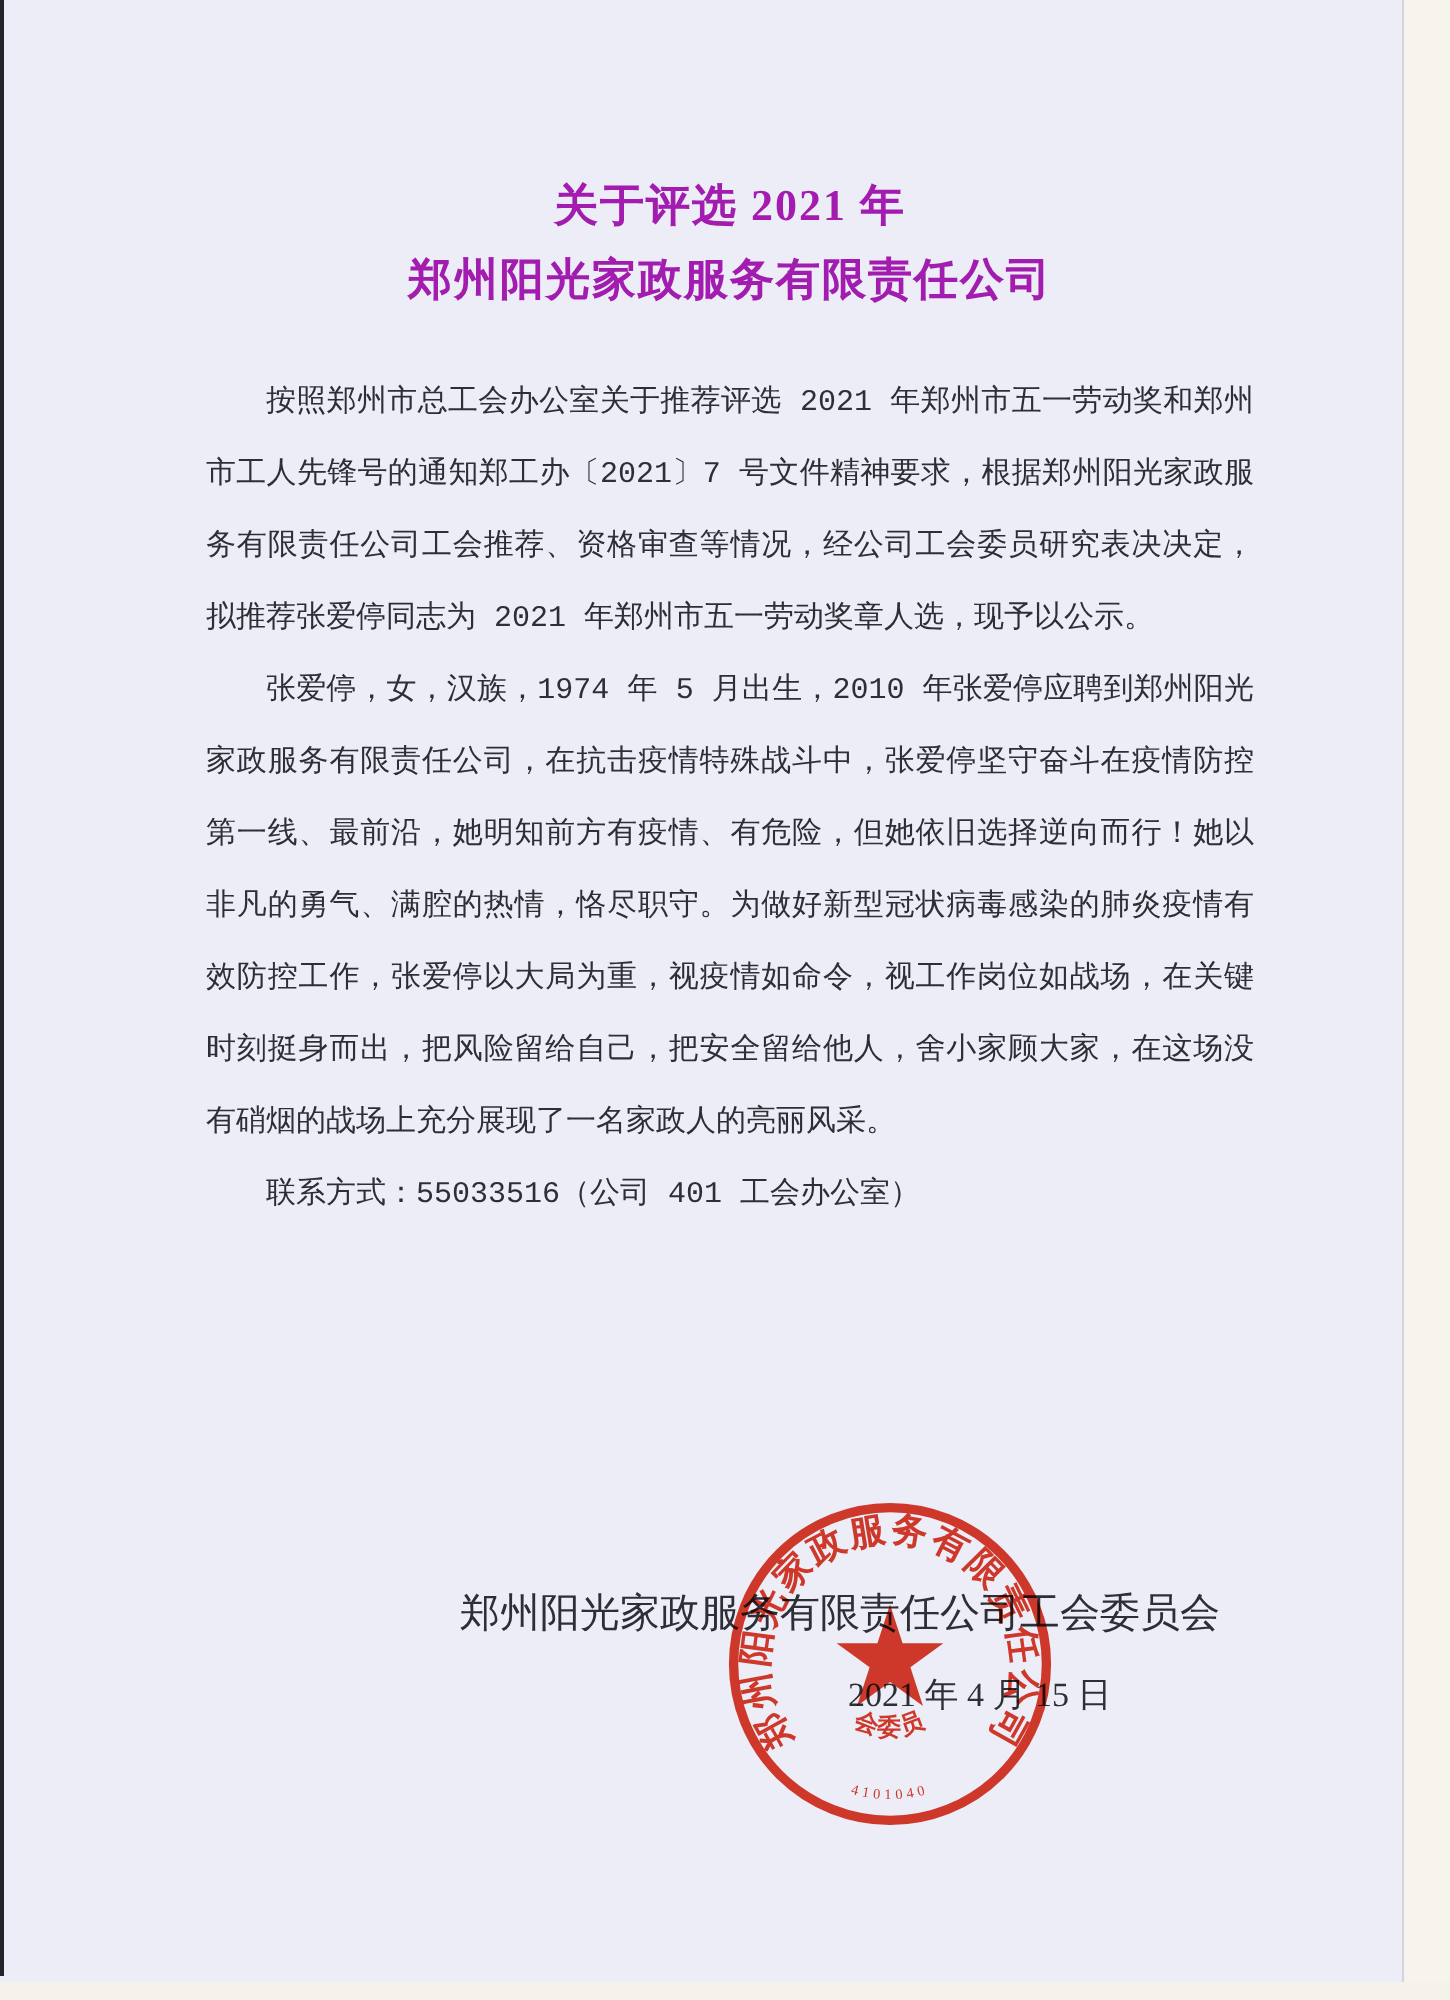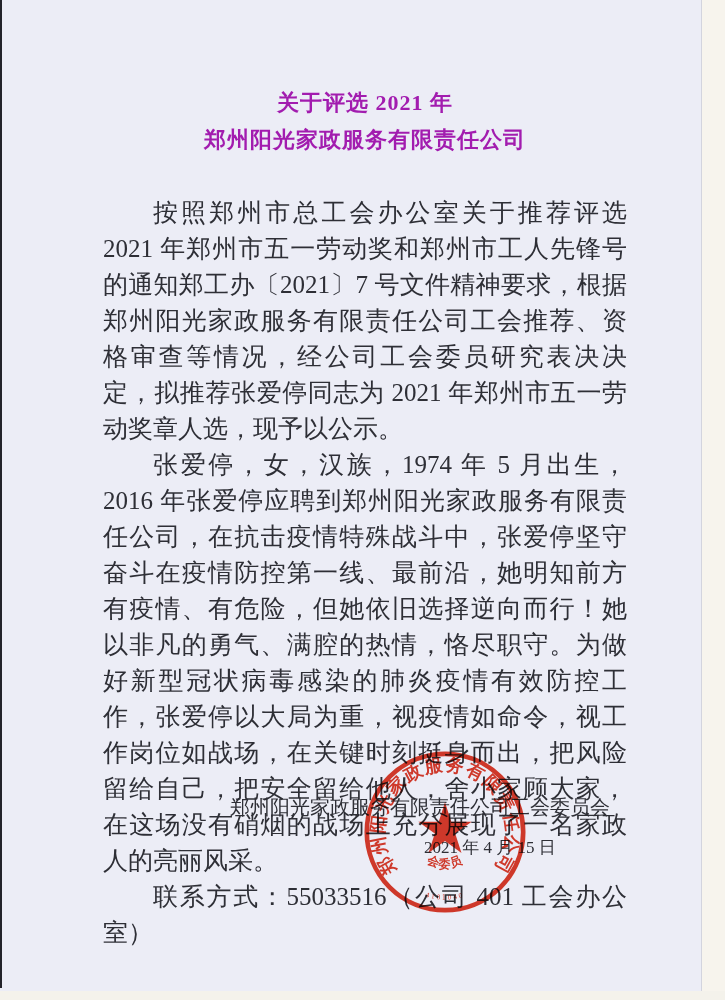--- a/index.html
+++ b/index.html
@@ -40,24 +40,25 @@
   }
   .title {
     text-align: center;
     font-size: 22px;
     font-weight: bold;
     line-height: 37px;
     letter-spacing: 1px;
     color: #a21caf;
   }
   .body {
-    margin-top: 37px;
-    font-size: 25px;
+    margin-top: 26px;
+    font-size: 15px;
     line-height: 36px;
     text-align: justify;
+    font-family: Liberation Mono, monospace;
   }
   .body p {
     margin: 0;
     text-indent: 2em;
   }
   .signature {
     position: absolute;
     top: 795px;
     right: 115px;
     font-size: 20px;
@@ -98,21 +99,21 @@
   <div class="edge-right"></div>
   <div class="edge-bottom"></div>
 
   <div class="content">
     <div class="title">
       <div>关于评选 2021 年</div>
       <div>郑州阳光家政服务有限责任公司</div>
     </div>
     <div class="body">
       <p>按照郑州市总工会办公室关于推荐评选 2021 年郑州市五一劳动奖和郑州市工人先锋号的通知郑工办〔2021〕7 号文件精神要求，根据郑州阳光家政服务有限责任公司工会推荐、资格审查等情况，经公司工会委员研究表决决定，拟推荐张爱停同志为 2021 年郑州市五一劳动奖章人选，现予以公示。</p>
-      <p>张爱停，女，汉族，1974 年 5 月出生，2016 年张爱停应聘到郑州阳光家政服务有限责任公司，在抗击疫情特殊战斗中，张爱停坚守奋斗在疫情防控第一线、最前沿，她明知前方有疫情、有危险，但她依旧选择逆向而行！她以非凡的勇气、满腔的热情，恪尽职守。为做好新型冠状病毒感染的肺炎疫情有效防控工作，张爱停以大局为重，视疫情如命令，视工作岗位如战场，在关键时刻挺身而出，把风险留给自己，把安全留给他人，舍小家顾大家，在这场没有硝烟的战场上充分展现了一名家政人的亮丽风采。</p>
+      <p>张爱停，女，汉族，1974 年 5 月出生，2010 年张爱停应聘到郑州阳光家政服务有限责任公司，在抗击疫情特殊战斗中，张爱停坚守奋斗在疫情防控第一线、最前沿，她明知前方有疫情、有危险，但她依旧选择逆向而行！她以非凡的勇气、满腔的热情，恪尽职守。为做好新型冠状病毒感染的肺炎疫情有效防控工作，张爱停以大局为重，视疫情如命令，视工作岗位如战场，在关键时刻挺身而出，把风险留给自己，把安全留给他人，舍小家顾大家，在这场没有硝烟的战场上充分展现了一名家政人的亮丽风采。</p>
       <p>联系方式：55033516（公司 401 工会办公室）</p>
     </div>
   </div>
 
   <div class="signature">郑州阳光家政服务有限责任公司工会委员会</div>
   <div class="sig-date">2021 年 4 月 15 日</div>
 
   <div class="seal">
     <svg width="170" height="170" viewBox="0 0 200 200">
       <defs>

